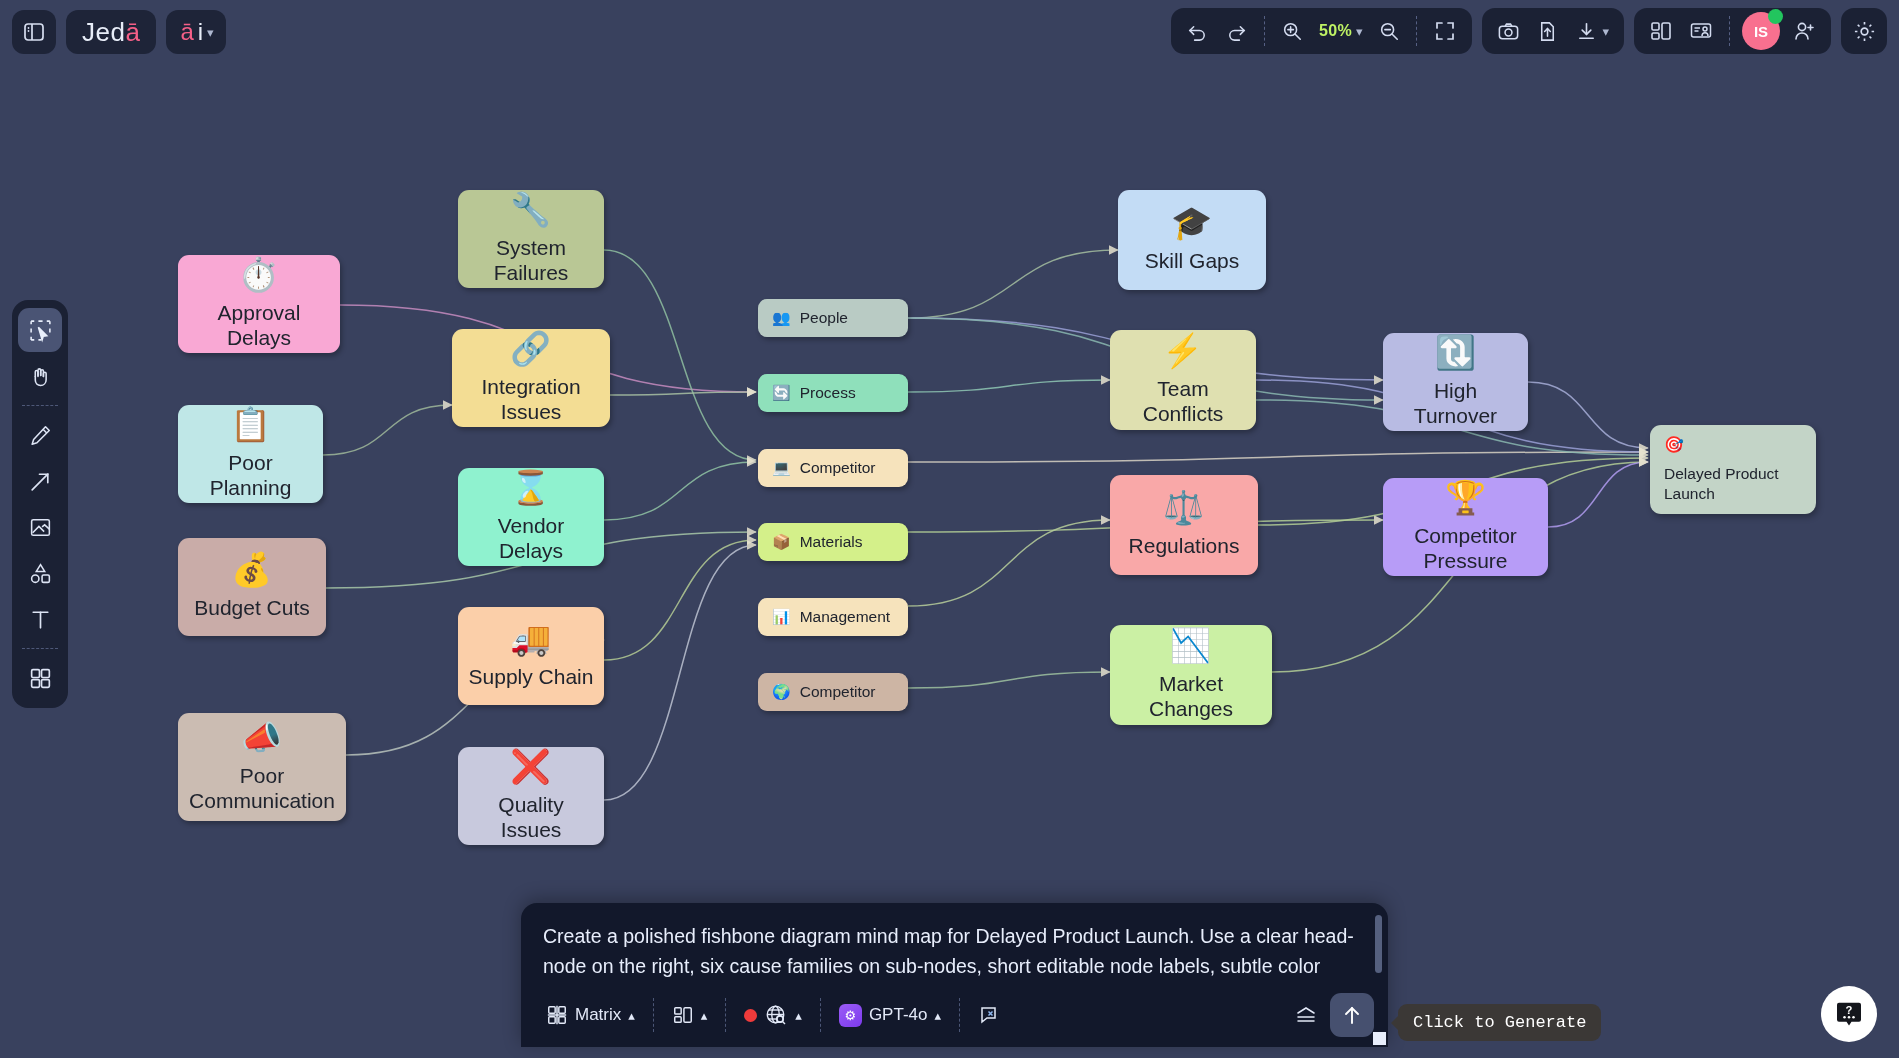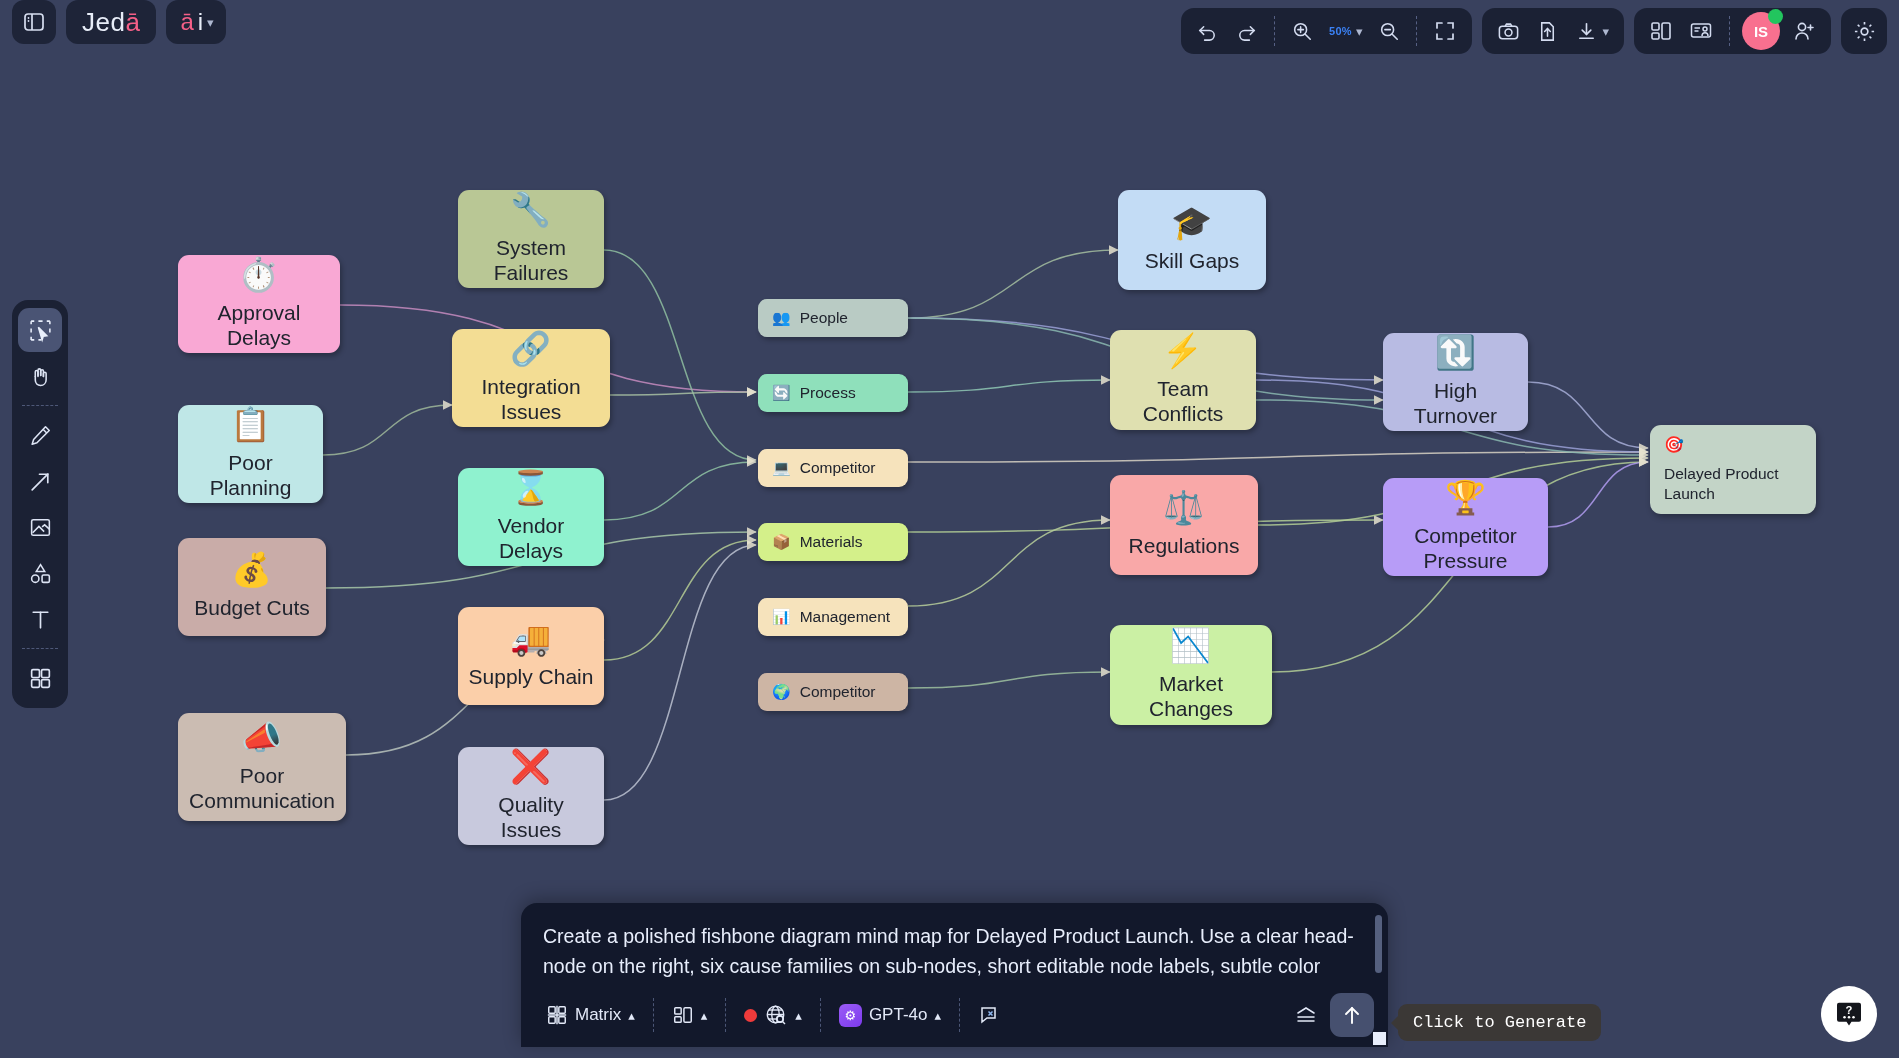--- a/index.html
+++ b/index.html
@@ -6,21 +6,21 @@
   html, body {
     width: 1899px; height: 1058px;
     overflow: hidden;
     background: #39415e;
     font-family: "Liberation Sans", sans-serif;
   }
   #app { position: relative; width: 1899px; height: 1058px; background: #39415e; }
 
   
   .topbar { position: absolute; top: 0; left: 0; width: 1899px; height: 62px; z-index: 40; }
-  .tb-left { position: absolute; left: 12px; top: 0; display: flex; align-items: center; gap: 10px; justify-content: center; }
+  .tb-left { position: absolute; left: 12px; top: 10px; display: flex; align-items: center; gap: 10px; justify-content: center; }
   .icon-btn {
     display: flex; align-items: center; justify-content: center;
     background: #1e2438; border-radius: 12px;
     color: #d7def0; cursor: pointer;
   }
   .sq44 { width: 44px; height: 44px; }
   .logo-pill {
     height: 44px; padding: 0 16px; display: flex; align-items: center;
     background: #1e2438; border-radius: 12px;
     font-size: 26px; letter-spacing: .5px; color: #e8edf8; font-weight: 400;
@@ -37,21 +37,21 @@
   .group {
     height: 46px; display: flex; align-items: center; gap: 2px;
     background: #1b2134; border-radius: 13px; padding: 0 8px;
   }
   .gbtn {
     height: 36px; min-width: 36px; padding: 0 7px; border-radius: 9px;
     display: flex; align-items: center; justify-content: center; gap: 4px;
     color: #d4dcf0; cursor: pointer; font-size: 15px;
   }
   .vdiv { width: 0; border-left: 1px dashed #566084; height: 30px; margin: 0 7px; }
-  .zoomval { font-size: 11px; font-weight: bold; color: #3b82f6; letter-spacing: .3px; text-align: center; }
+  .zoomval { font-size: 16px; font-weight: bold; color: #bef264; letter-spacing: .3px; text-align: center; }
   .avatar-wrap { position: relative; width: 38px; height: 38px; margin: 0 3px; }
   .avatar {
     width: 38px; height: 38px; border-radius: 50%;
     background: #f8708f; color: #fff; font-size: 15px; font-weight: 600;
     display: flex; align-items: center; justify-content: center;
   }
   .presence {
     position: absolute; right: -3px; top: -3px; width: 15px; height: 15px;
     border-radius: 50%; background: #22c55e;
   }

